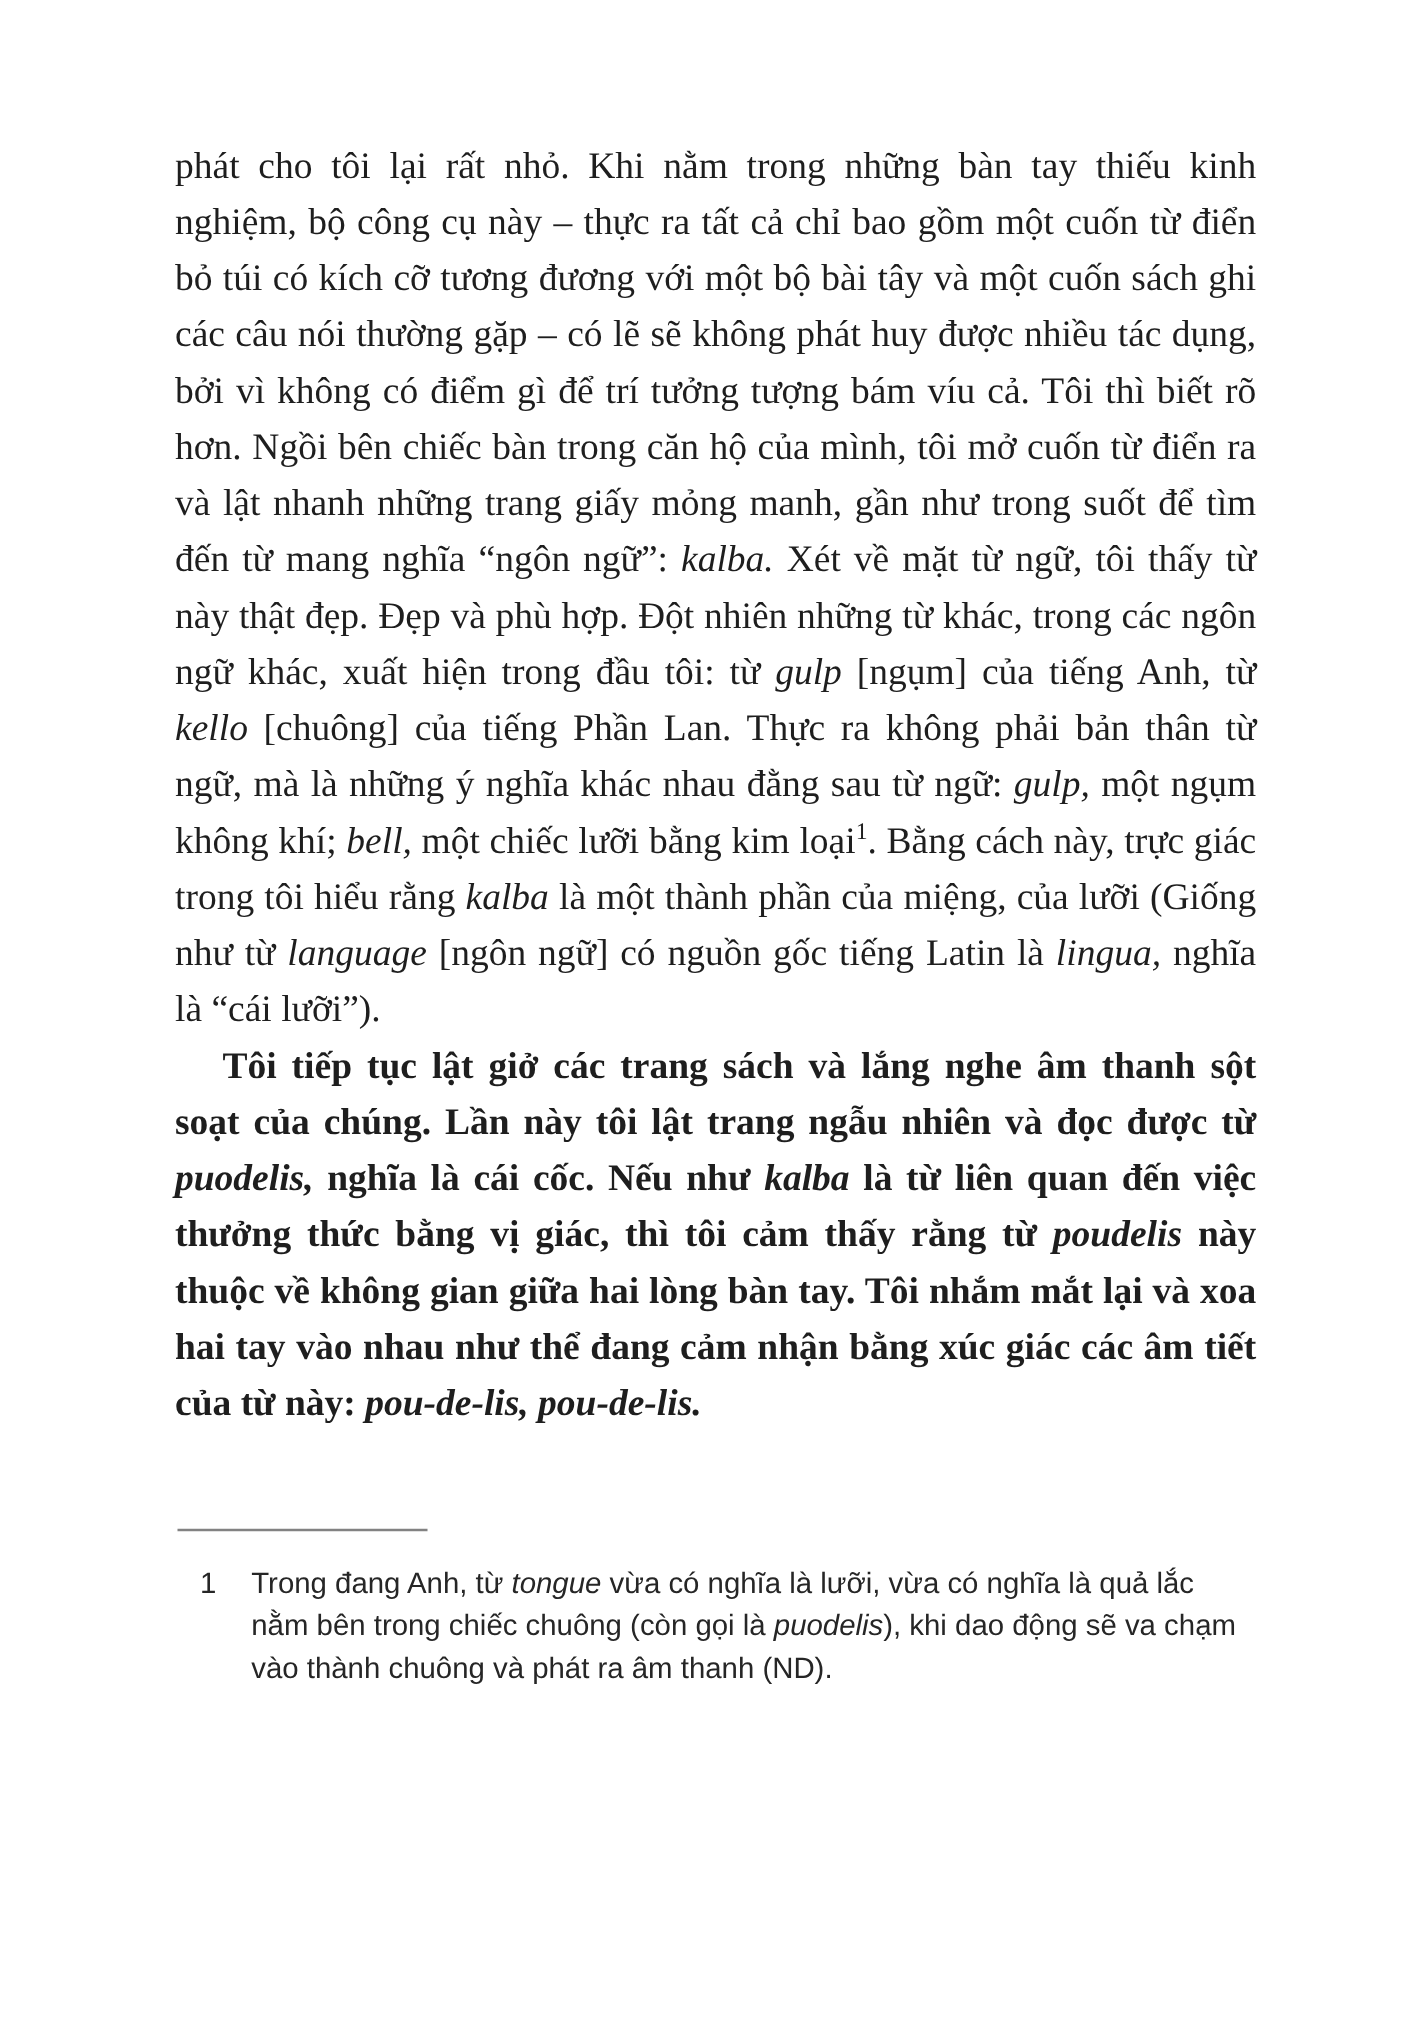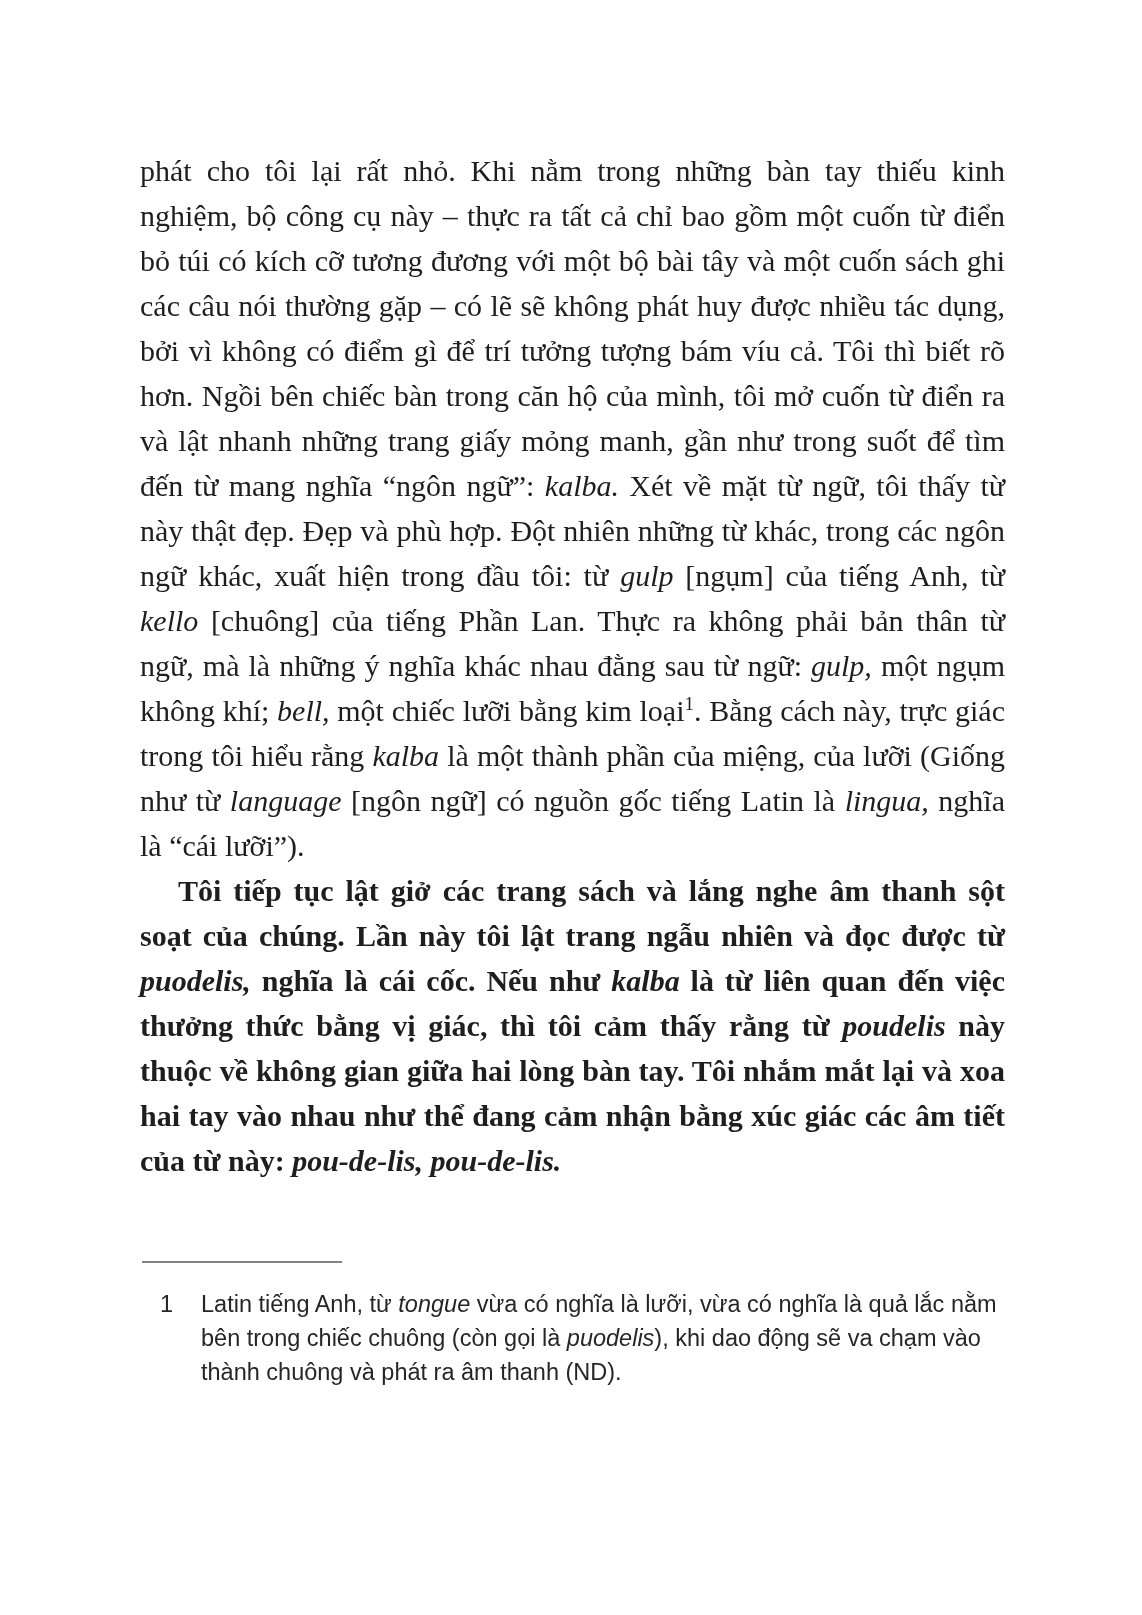--- a/index.html
+++ b/index.html
@@ -38,21 +38,21 @@
     font-size: 26px;
     letter-spacing: 1px;
   }
   .running-title {
     font-size: 24px;
     letter-spacing: 2.2px;
     white-space: nowrap;
   }
   
   .body-text {
-    margin-top: 58px;
+    margin-top: 20px;
     font-family: "Liberation Serif", "DejaVu Serif", serif;
     font-size: 30px;
     line-height: 45px;
     color: var(--text);
     text-align: justify;
   }
   .para { margin: 0; }
   .para.indent { text-indent: 38px; font-weight: bold; }
   .it { font-style: italic; }
   .body-text sup {
@@ -91,17 +91,17 @@
 
   <main class="body-text">
     <p class="para"><span>phát cho tôi lại rất nhỏ. Khi nằm trong những bàn tay thiếu kinh nghiệm, bộ công cụ này – thực ra tất cả chỉ bao gồm một cuốn từ điển bỏ túi có kích cỡ tương đương với một bộ bài tây và một cuốn sách ghi các câu nói thường gặp – có lẽ sẽ không phát huy được nhiều tác dụng, bởi vì không có điểm gì để trí tưởng tượng bám víu cả. Tôi thì biết rõ hơn. Ngồi bên chiếc bàn trong căn hộ của mình, tôi mở cuốn từ điển ra và lật nhanh những trang giấy mỏng manh, gần như trong suốt để tìm đến từ mang nghĩa “ngôn ngữ”: </span><span class="it">kalba.</span><span> Xét về mặt từ ngữ, tôi thấy từ này thật đẹp. Đẹp và phù hợp. Đột nhiên những từ khác, trong các ngôn ngữ khác, xuất hiện trong đầu tôi: từ </span><span class="it">gulp</span><span> [ngụm] của tiếng Anh, từ </span><span class="it">kello</span><span> [chuông] của tiếng Phần Lan. Thực ra không phải bản thân từ ngữ, mà là những ý nghĩa khác nhau đằng sau từ ngữ: </span><span class="it">gulp,</span><span> một ngụm không khí; </span><span class="it">bell,</span><span> một chiếc lưỡi bằng kim loại</span><sup>1</sup><span>. Bằng cách này, trực giác trong tôi hiểu rằng </span><span class="it">kalba</span><span> là một thành phần của miệng, của lưỡi (Giống như từ </span><span class="it">language</span><span> [ngôn ngữ] có nguồn gốc tiếng Latin là </span><span class="it">lingua,</span><span> nghĩa là “cái lưỡi”).</span></p>
     <p class="para indent"><span>Tôi tiếp tục lật giở các trang sách và lắng nghe âm thanh sột soạt của chúng. Lần này tôi lật trang ngẫu nhiên và đọc được từ </span><span class="it">puodelis,</span><span> nghĩa là cái cốc. Nếu như </span><span class="it">kalba</span><span> là từ liên quan đến việc thưởng thức bằng vị giác, thì tôi cảm thấy rằng từ </span><span class="it">poudelis</span><span> này thuộc về không gian giữa hai lòng bàn tay. Tôi nhắm mắt lại và xoa hai tay vào nhau như thể đang cảm nhận bằng xúc giác các âm tiết của từ này: </span><span class="it">pou-de-lis, pou-de-lis.</span></p>
   </main>
 
   <footer class="footnote-area">
     <div class="fn-divider"></div>
     <div class="footnote">
       <span class="fn-marker">1</span>
-      <span class="fn-text"><span>Latin tiếng Anh, từ </span><span class="it">tongue</span><span> vừa có nghĩa là lưỡi, vừa có nghĩa là quả lắc nằm bên trong chiếc chuông (còn gọi là </span><span class="it">puodelis</span><span>), khi dao động sẽ va chạm vào thành chuông và phát ra âm thanh (ND).</span></span>
+      <span class="fn-text"><span>Trong đang Anh, từ </span><span class="it">tongue</span><span> vừa có nghĩa là lưỡi, vừa có nghĩa là quả lắc nằm bên trong chiếc chuông (còn gọi là </span><span class="it">puodelis</span><span>), khi dao động sẽ va chạm vào thành chuông và phát ra âm thanh (ND).</span></span>
     </div>
   </footer>
 
 </div>
 
 </body></html>

